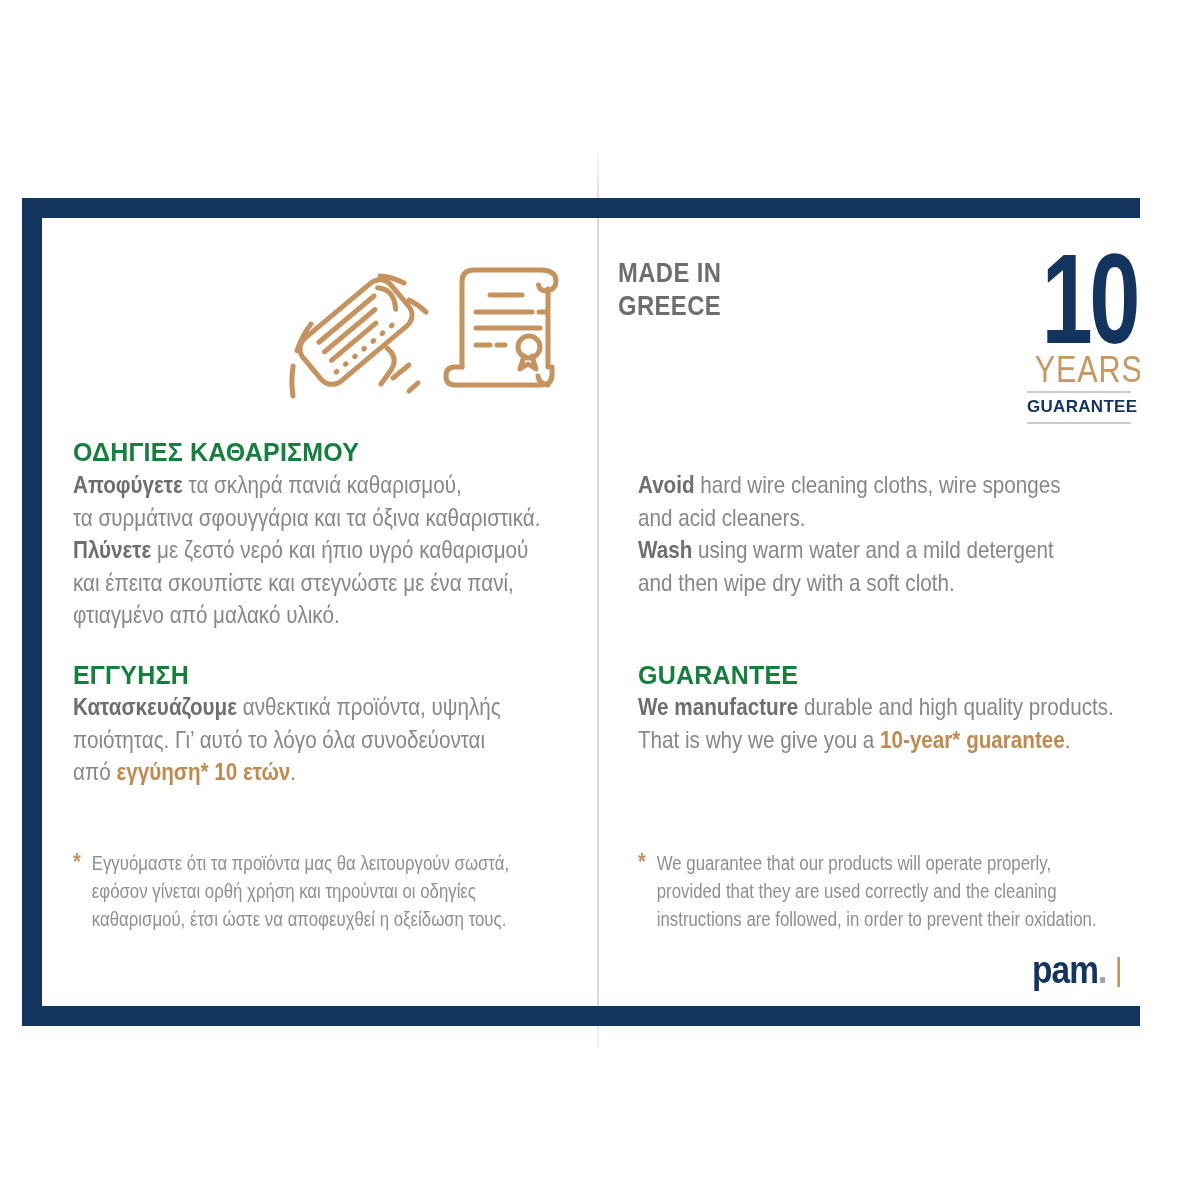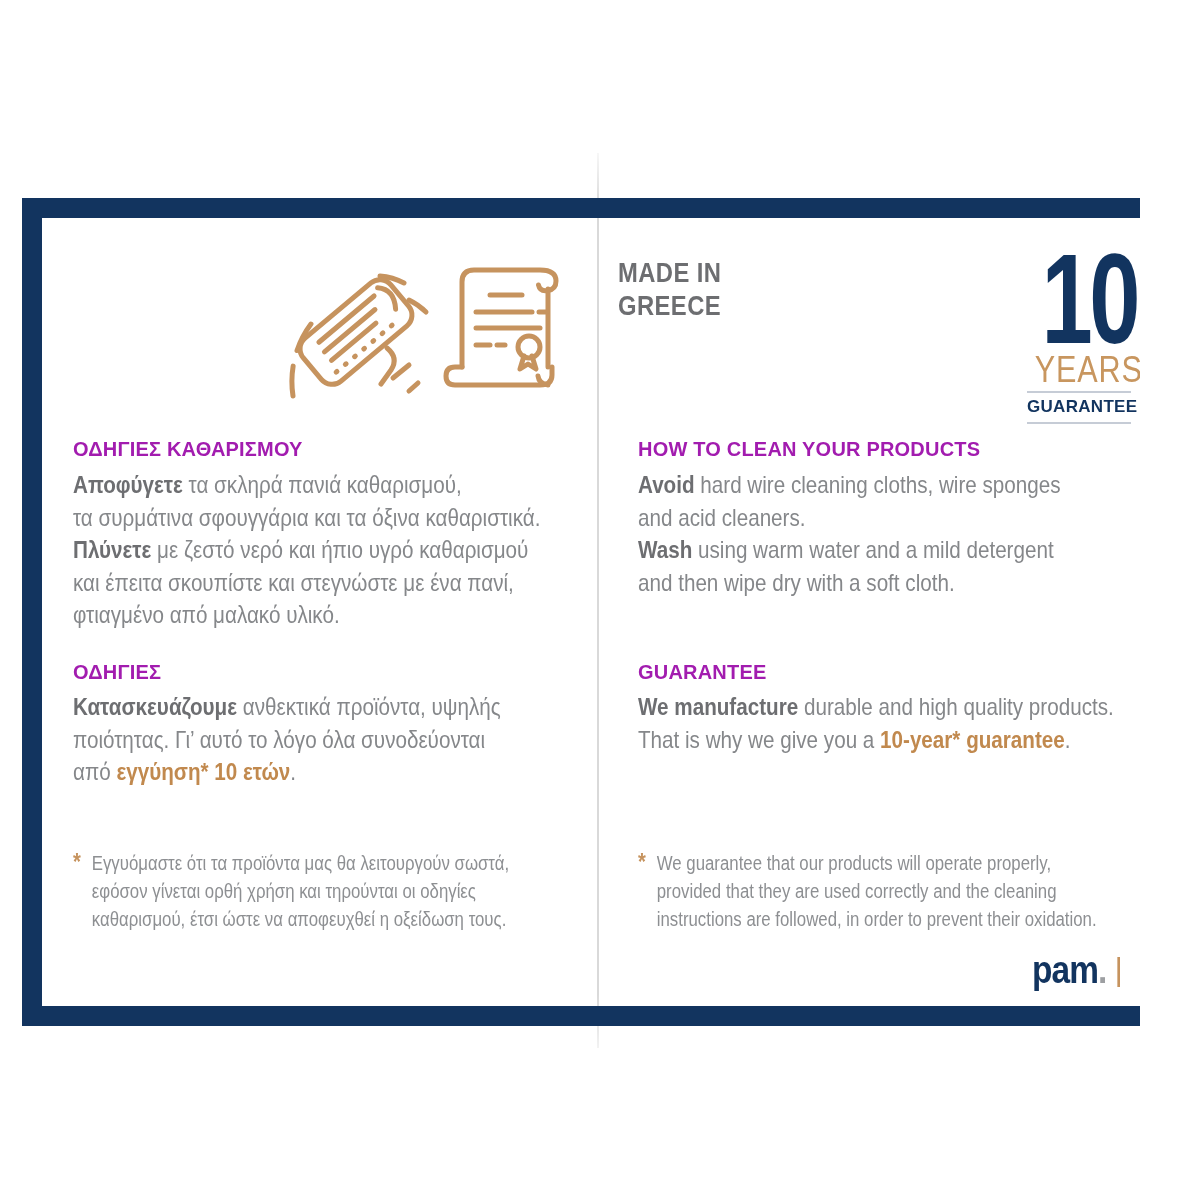--- a/index.html
+++ b/index.html
@@ -10,21 +10,21 @@
   .fold{position:absolute;left:597px;top:153px;width:2px;height:895px;z-index:1;
         background:linear-gradient(#f7f7f7,#d9d9d9 6%,#d9d9d9 94%,#f2f2f2);}
 
   
   .frame{position:absolute;left:22px;top:198px;width:1160px;height:828px;
          box-sizing:border-box;border:20px solid #12345f;z-index:2;}
 
   .abs{position:absolute;z-index:3;}
 
   
-  .h{font-size:20px;font-weight:bold;color:#a21caf;letter-spacing:.2px;white-space:nowrap;}
+  .h{font-size:25px;font-weight:bold;color:#15803d;letter-spacing:.2px;white-space:nowrap;}
 
   
   .body-text{font-size:24px;line-height:32.5px;color:#85878a;white-space:nowrap;
              transform:scaleX(.86);transform-origin:0 0;}
   .body-text b{color:#6d6e71;}
   .body-text b.tan{color:#c1894e;}
 
   
   .footnote{display:flex;gap:13px;color:#8d8f92;font-size:20px;line-height:28px;
             white-space:nowrap;transform:scaleX(.84);transform-origin:0 0;}
@@ -111,38 +111,37 @@
   <div class="abs h" style="left:73px;top:438px;">ΟΔΗΓΙΕΣ ΚΑΘΑΡΙΣΜΟΥ</div>
 
   <div class="abs body-text" style="left:73px;top:469px;">
     <b>Αποφύγετε</b><span> τα σκληρά πανιά καθαρισμού,</span><br>
     <span>τα συρμάτινα σφουγγάρια και τα όξινα καθαριστικά.</span><br>
     <b>Πλύνετε</b><span> με ζεστό νερό και ήπιο υγρό καθαρισμού</span><br>
     <span>και έπειτα σκουπίστε και στεγνώστε με ένα πανί,</span><br>
     <span>φτιαγμένο από μαλακό υλικό.</span>
   </div>
 
-  <div class="abs h" style="left:73px;top:661px;">ΟΔΗΓΙΕΣ</div>
+  <div class="abs h" style="left:73px;top:661px;">ΕΓΓΥΗΣΗ</div>
 
   <div class="abs body-text" style="left:73px;top:691px;">
     <b>Κατασκευάζουμε</b><span> ανθεκτικά προϊόντα, υψηλής</span><br>
     <span>ποιότητας. Γι’ αυτό το λόγο όλα συνοδεύονται</span><br>
     <span>από </span><b class="tan">εγγύηση* 10 ετών</b><span>.</span>
   </div>
 
   <div class="abs footnote" style="left:73px;top:849px;">
     <span class="ast">*</span>
     <span>
       <span>Εγγυόμαστε ότι τα προϊόντα μας θα λειτουργούν σωστά,</span><br>
       <span>εφόσον γίνεται ορθή χρήση και τηρούνται οι οδηγίες</span><br>
       <span>καθαρισμού, έτσι ώστε να αποφευχθεί η οξείδωση τους.</span>
     </span>
   </div>
 
-  <div class="abs h" style="left:638px;top:438px;">HOW TO CLEAN YOUR PRODUCTS</div>
 
   <div class="abs body-text" style="left:638px;top:469px;">
     <b>Avoid</b><span> hard wire cleaning cloths, wire sponges</span><br>
     <span>and acid cleaners.</span><br>
     <b>Wash</b><span> using warm water and a mild detergent</span><br>
     <span>and then wipe dry with a soft cloth.</span>
   </div>
 
   <div class="abs h" style="left:638px;top:661px;">GUARANTEE</div>
 

